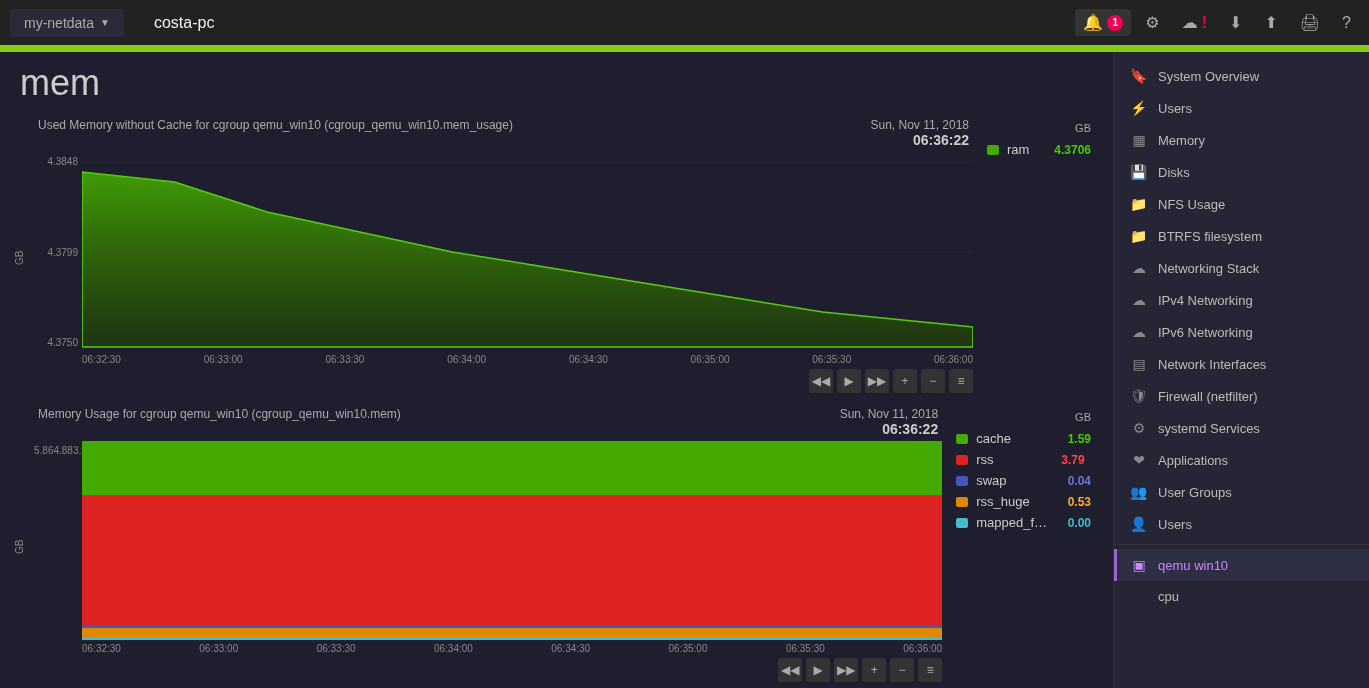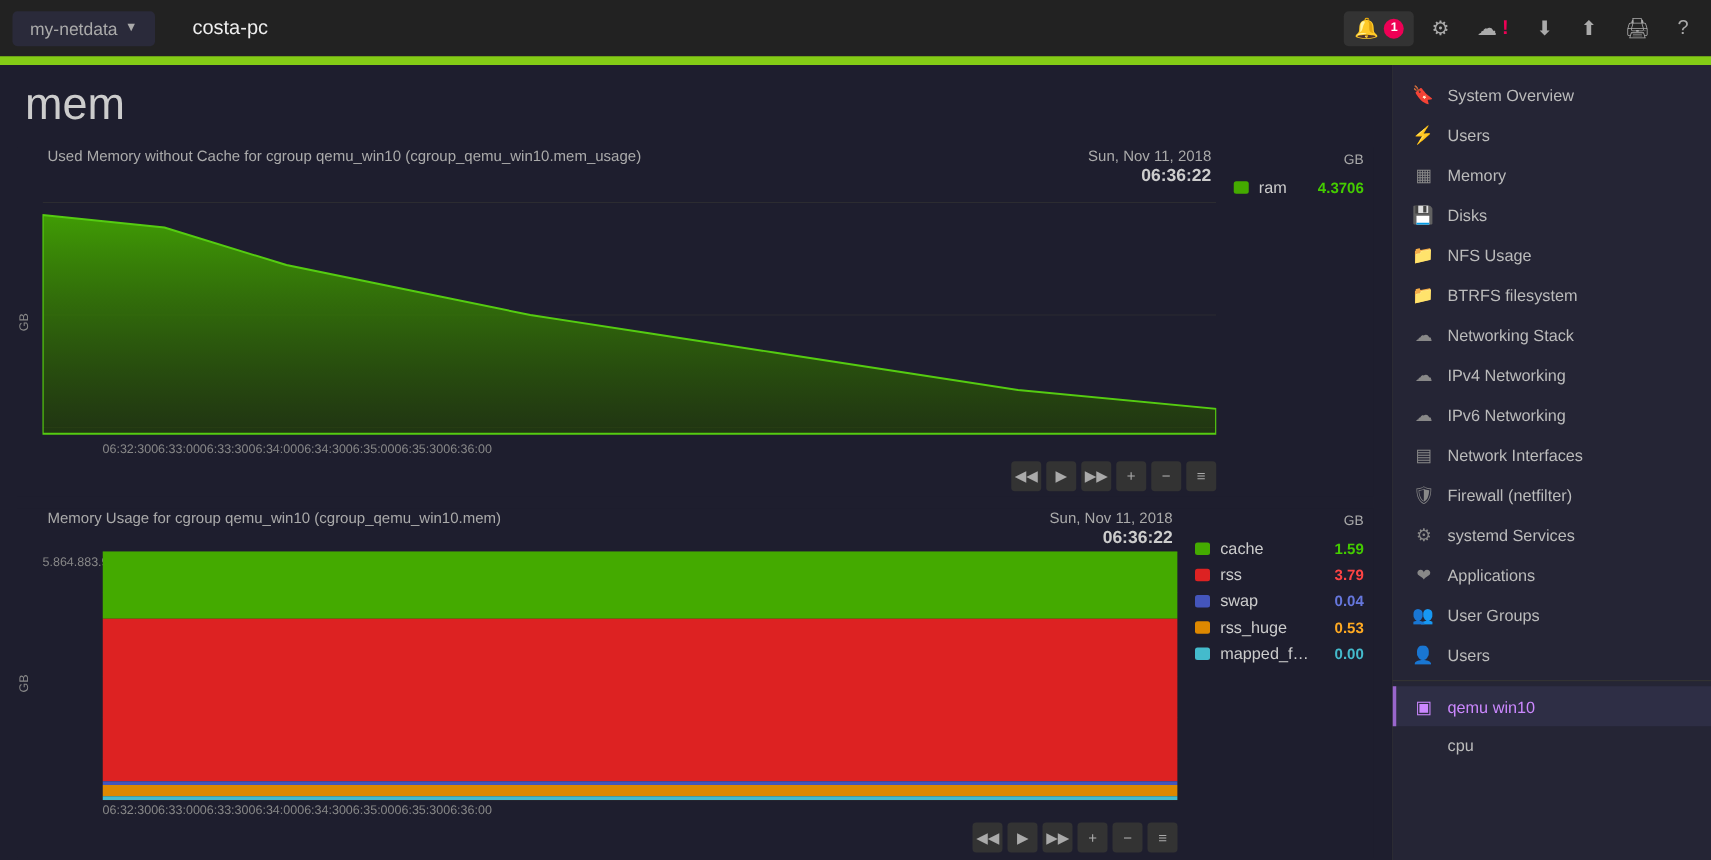--- a/index.html
+++ b/index.html
@@ -139,20 +139,21 @@
     .chart-area {
       flex: 1;
       position: relative;
     }
     .svg-chart {
       width: 100%;
       display: block;
     }
     .x-axis {
       display: flex;
+      justify-content: space-between;
       padding: 2px 0 0 48px;
       font-size: 10px;
       color: #888;
     }
     .chart-legend {
       min-width: 120px;
       display: flex;
       flex-direction: column;
       gap: 6px;
       padding: 4px 8px;
@@ -290,20 +291,25 @@
         <div class="chart-area">
           <div class="chart-header">
             <span class="chart-title">Used Memory without Cache for cgroup qemu_win10 (cgroup_qemu_win10.mem_usage)</span>
             <span class="chart-timestamp">
               <span>Sun, Nov 11, 2018</span>
               <span class="chart-time-bold">06:36:22</span>
             </span>
           </div>
 
           <div style="display:flex; align-items:stretch; position:relative;">
+            <div style="width:48px; display:flex; flex-direction:column; justify-content:space-between; padding:4px 0; font-size:10px; color:#888; text-align:right; padding-right:4px;">
+              <span>4.3848</span>
+              <span>4.3799</span>
+              <span>4.3750</span>
+            </div>
             <svg class="svg-chart" viewBox="0 0 770 200" height="200" preserveAspectRatio="none" style="flex:1;">
               <defs>
                 <linearGradient id="greenGrad" x1="0" y1="0" x2="0" y2="1">
                   <stop offset="0%" stop-color="#44aa00" stop-opacity="0.9"></stop>
                   <stop offset="100%" stop-color="#224400" stop-opacity="0.6"></stop>
                 </linearGradient>
               </defs>
 
               <line x1="0" y1="10" x2="770" y2="10" stroke="#333" stroke-width="0.5"></line>
               <line x1="0" y1="100" x2="770" y2="100" stroke="#333" stroke-width="0.5"></line>
@@ -410,21 +416,21 @@
         <div class="chart-legend">
           <div class="legend-unit">GB</div>
           <div class="legend-item">
             <span class="legend-dot" style="background:#44aa00;"></span>
             <span class="legend-name">cache</span>
             <span class="legend-value" style="color:#44cc00;">1.59</span>
           </div>
           <div class="legend-item">
             <span class="legend-dot" style="background:#dd2222;"></span>
             <span class="legend-name">rss</span>
-            <span class="legend-value" style="color:#ff4444;">3.79</span>
+            <span class="legend-value" style="color:#ff4444;text-align:center;">3.79</span>
           </div>
           <div class="legend-item">
             <span class="legend-dot" style="background:#4455bb;"></span>
             <span class="legend-name">swap</span>
             <span class="legend-value" style="color:#6677dd;">0.04</span>
           </div>
           <div class="legend-item">
             <span class="legend-dot" style="background:#dd8800;"></span>
             <span class="legend-name">rss_huge</span>
             <span class="legend-value" style="color:#ffaa22;">0.53</span>

